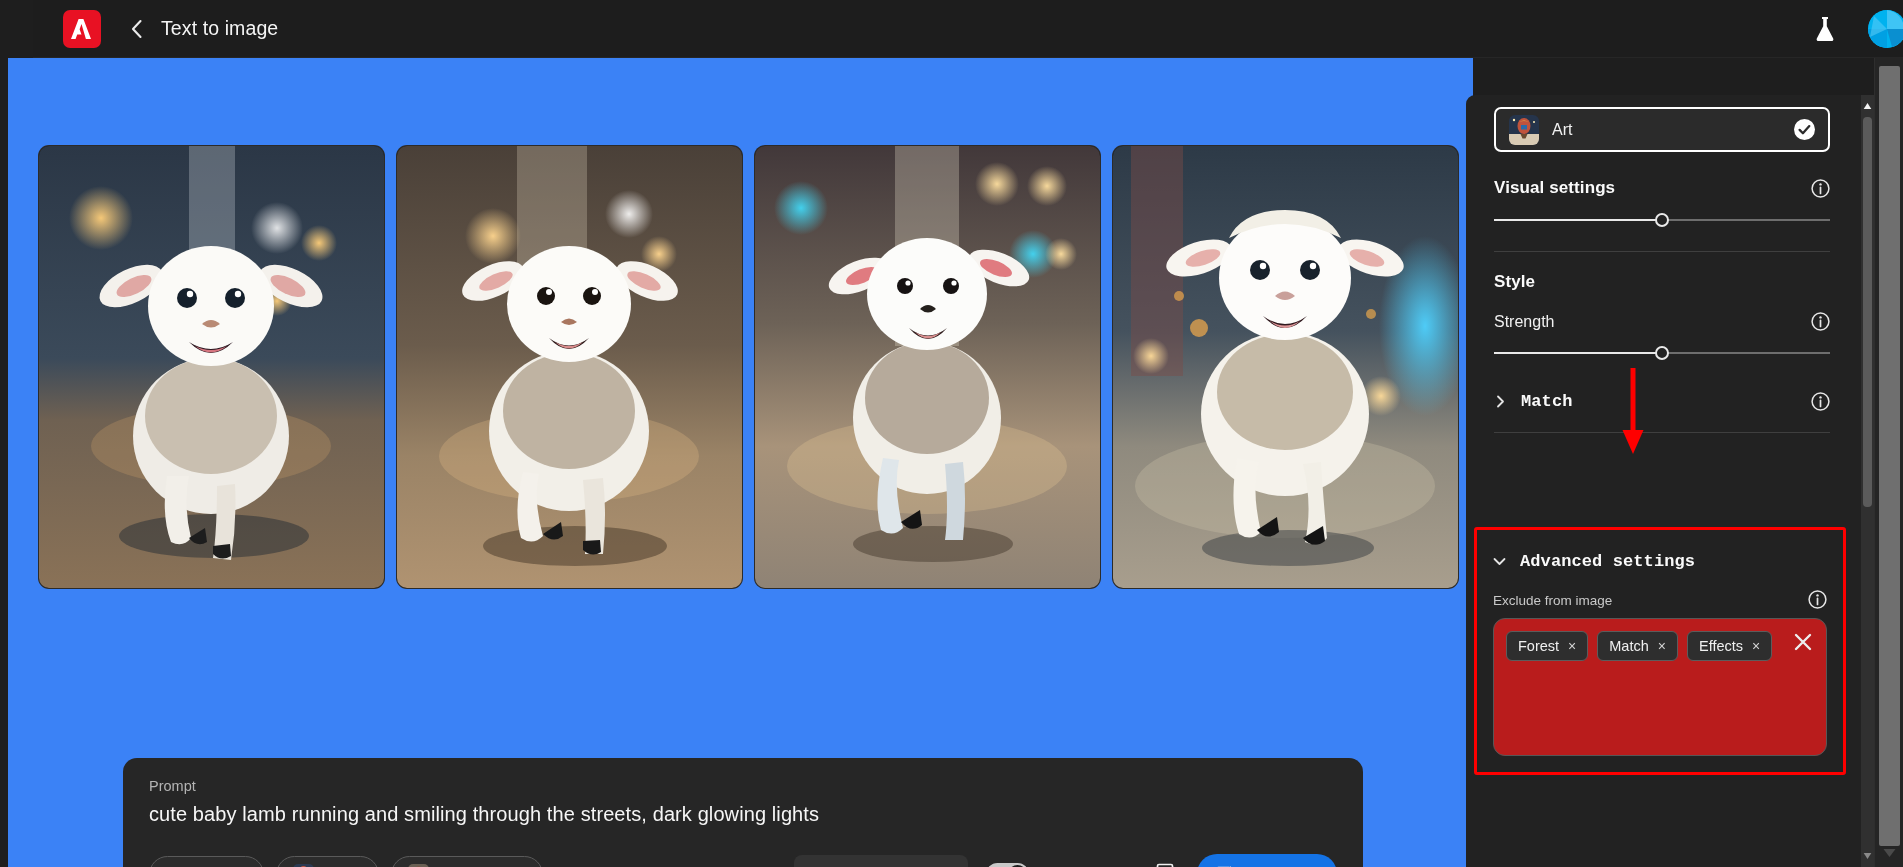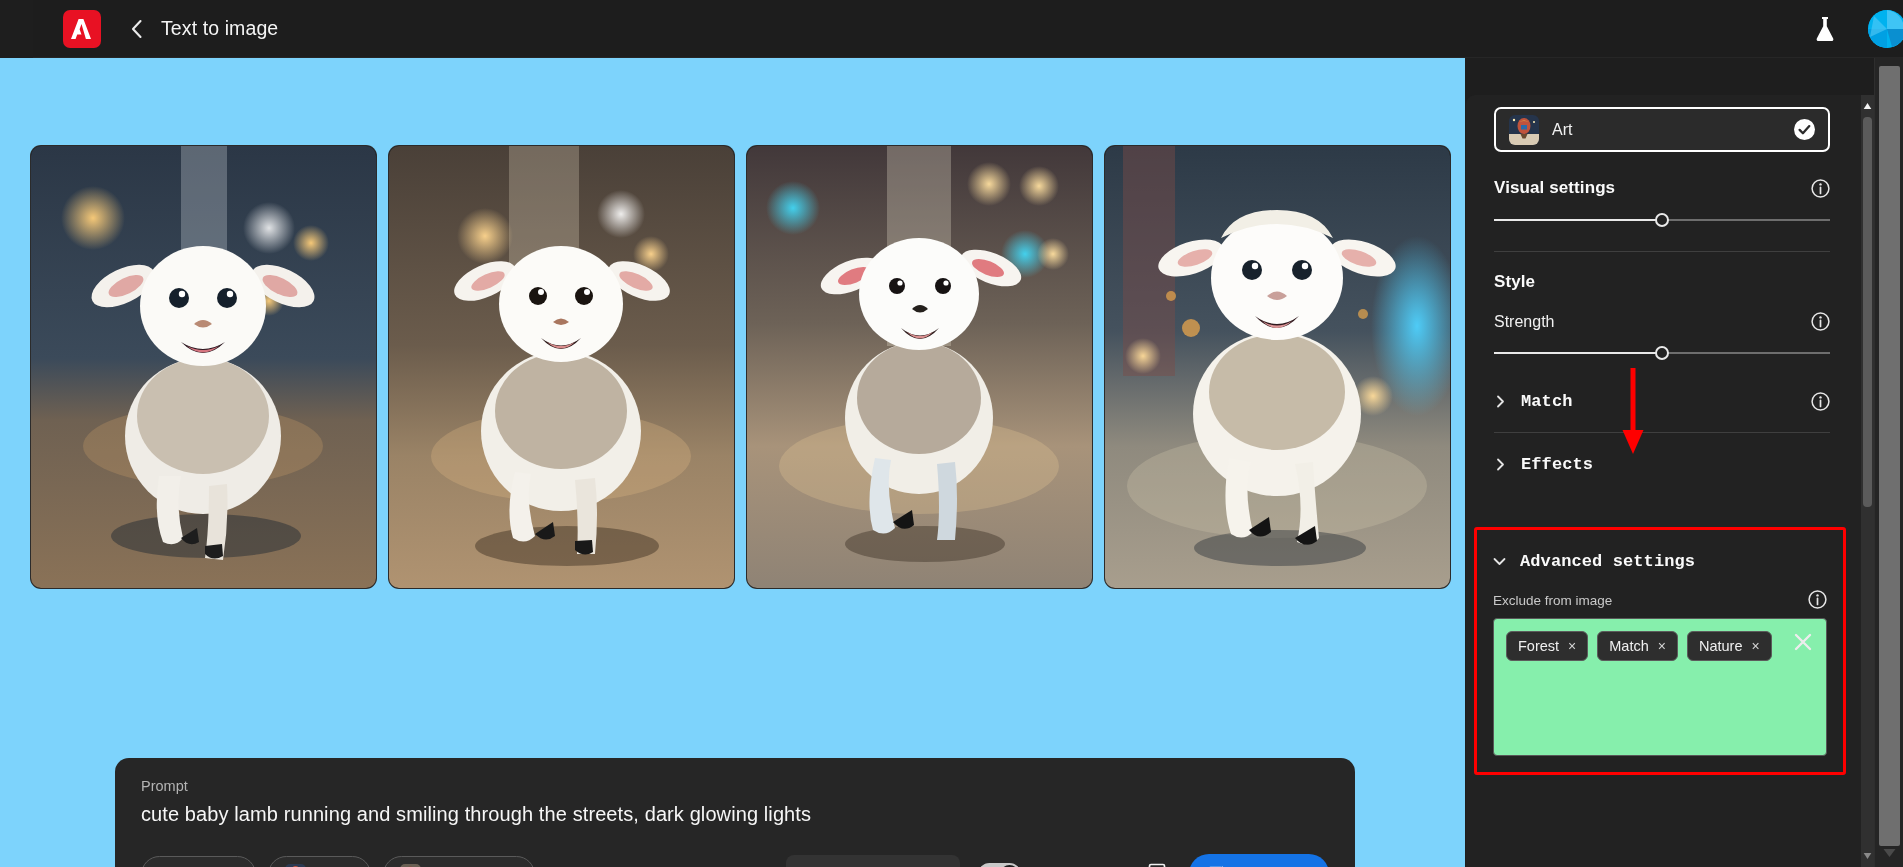--- a/index.html
+++ b/index.html
@@ -70,24 +70,24 @@
     overflow: hidden;
     cursor: pointer;
     background: #00a5e0;
     position: relative;
   }
   .avatar svg { display:block; }
 
   
   .canvas {
     position: absolute;
-    top: 58px; left: 0;
+    top: 58px; left: 8px;
     width: 1465px;
     height: 809px;
-    background: #7dd3fc;
+    background: #3b82f6;
   }
 
   .results {
     position: absolute;
     top: 88px;
     left: 31px;
     display: flex;
     gap: 13px;
   }
   .result-card {
@@ -342,22 +342,22 @@
     background: #222222;
   }
   .exclude-label {
     font-size: 13.5px;
     color: #c9c9c9;
     margin-top: 18px;
   }
   .exclude-box {
     margin-top: 9px;
     border: 1px solid #575757;
-    border-radius: 4px;
-    background: #86efac;
+    border-radius: 12px;
+    background: #b91c1c;
     height: 138px;
     padding: 12px 12px 0 12px;
     position: relative;
     cursor: text;
   }
   .tag-wrap {
     display: flex;
     flex-wrap: wrap;
     gap: 9px;
     padding-right: 40px;
@@ -816,26 +816,20 @@
         </div>
         <svg class="info-icon" viewBox="0 0 19 19">
           <circle cx="9.5" cy="9.5" r="8.4" fill="none" stroke="#e6e6e6" stroke-width="1.5"></circle>
           <circle cx="9.5" cy="5.4" r="1.2" fill="#e6e6e6"></circle>
           <path d="M9.5 8.4 v6" stroke="#e6e6e6" stroke-width="1.7" stroke-linecap="round"></path>
         </svg>
       </div>
 
       <div class="divider" style="margin-top:18px"></div>
 
-      <div style="margin-top:18px" class="accordion">
-        <svg class="caret" viewBox="0 0 13 13">
-          <path d="M4 1.5 L9 6.5 L4 11.5" stroke="#e4e4e4" stroke-width="1.8" fill="none" stroke-linecap="round" stroke-linejoin="round"></path>
-        </svg>
-        <span class="sec-title">Effects</span>
-      </div>
     </div>
 
     <div class="adv-block">
       <div class="accordion">
         <svg class="caret" viewBox="0 0 13 13">
           <path d="M1.5 4 L6.5 9 L11.5 4" stroke="#e4e4e4" stroke-width="1.8" fill="none" stroke-linecap="round" stroke-linejoin="round"></path>
         </svg>
         <span class="sec-title">Advanced settings</span>
       </div>
 
@@ -852,21 +846,21 @@
         <div class="tag-wrap">
           <span class="tag">
             <span>Forest</span>
             <span class="tag-x">×</span>
           </span>
           <span class="tag">
             <span>Match</span>
             <span class="tag-x">×</span>
           </span>
           <span class="tag">
-            <span>Nature</span>
+            <span>Effects</span>
             <span class="tag-x">×</span>
           </span>
         </div>
         <svg class="clear-all" viewBox="0 0 22 22">
           <path d="M4 4 L18 18 M18 4 L4 18" stroke="#ededed" stroke-width="2.4" stroke-linecap="round"></path>
         </svg>
       </div>
     </div>
 
     <div class="panel-scroll">

